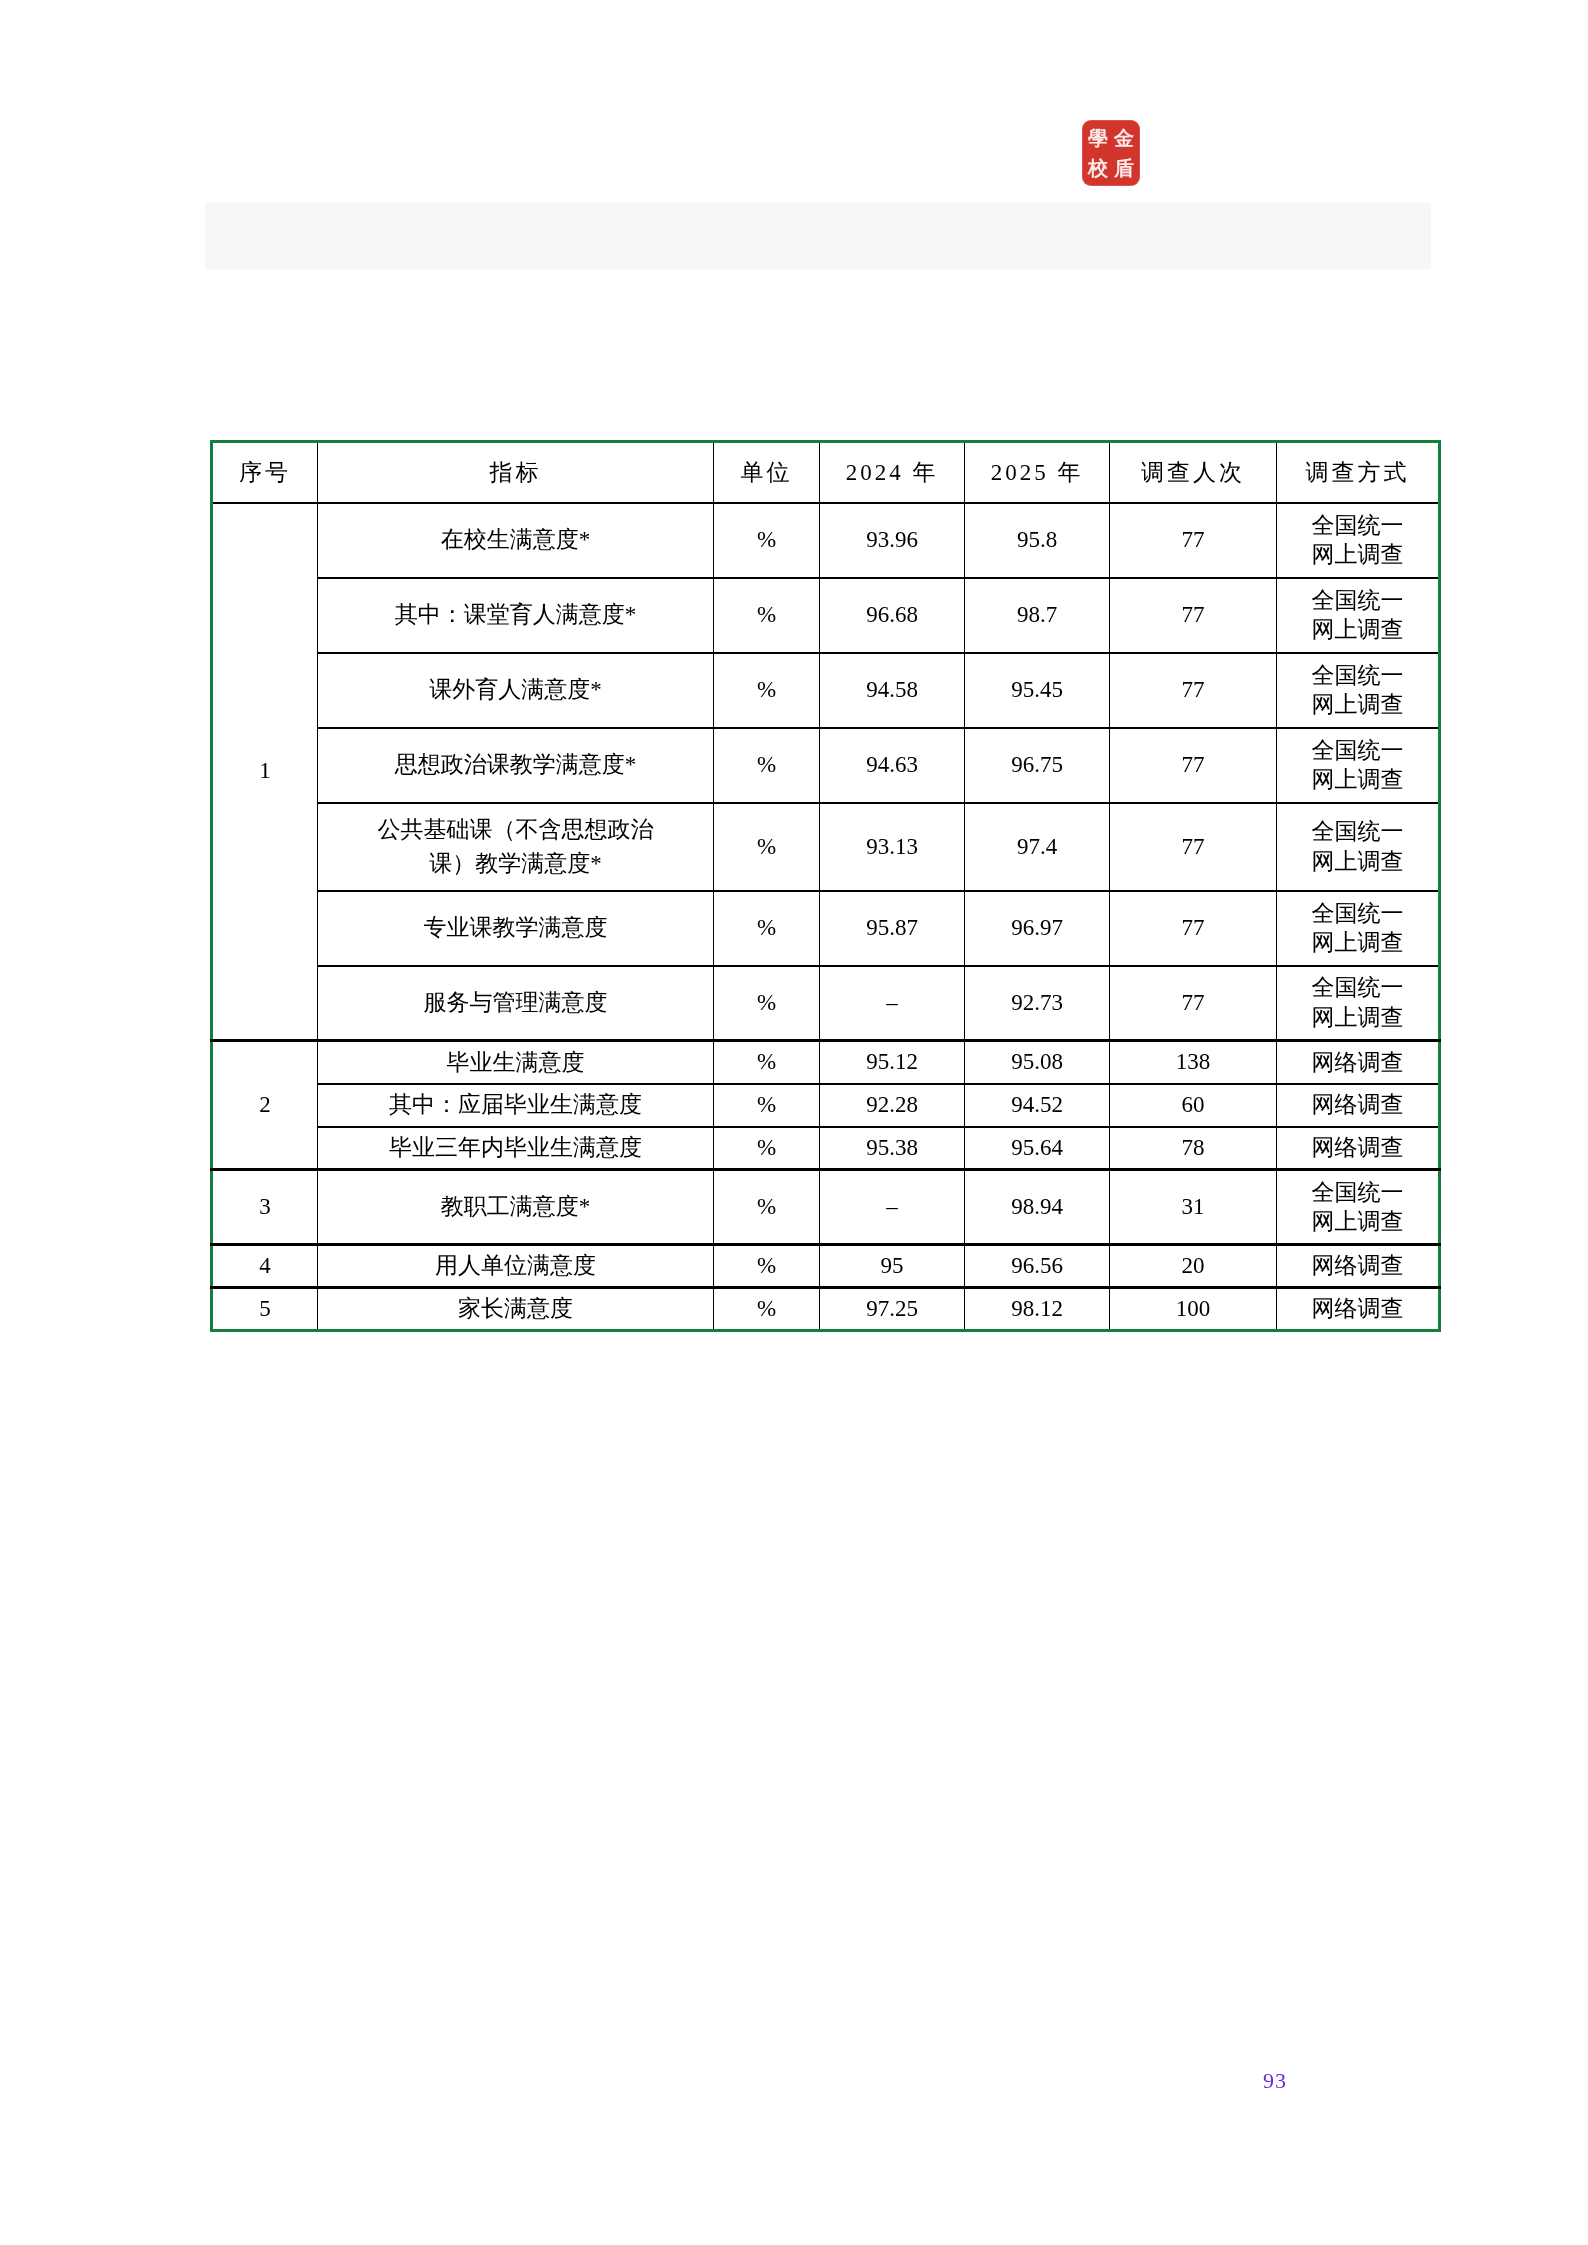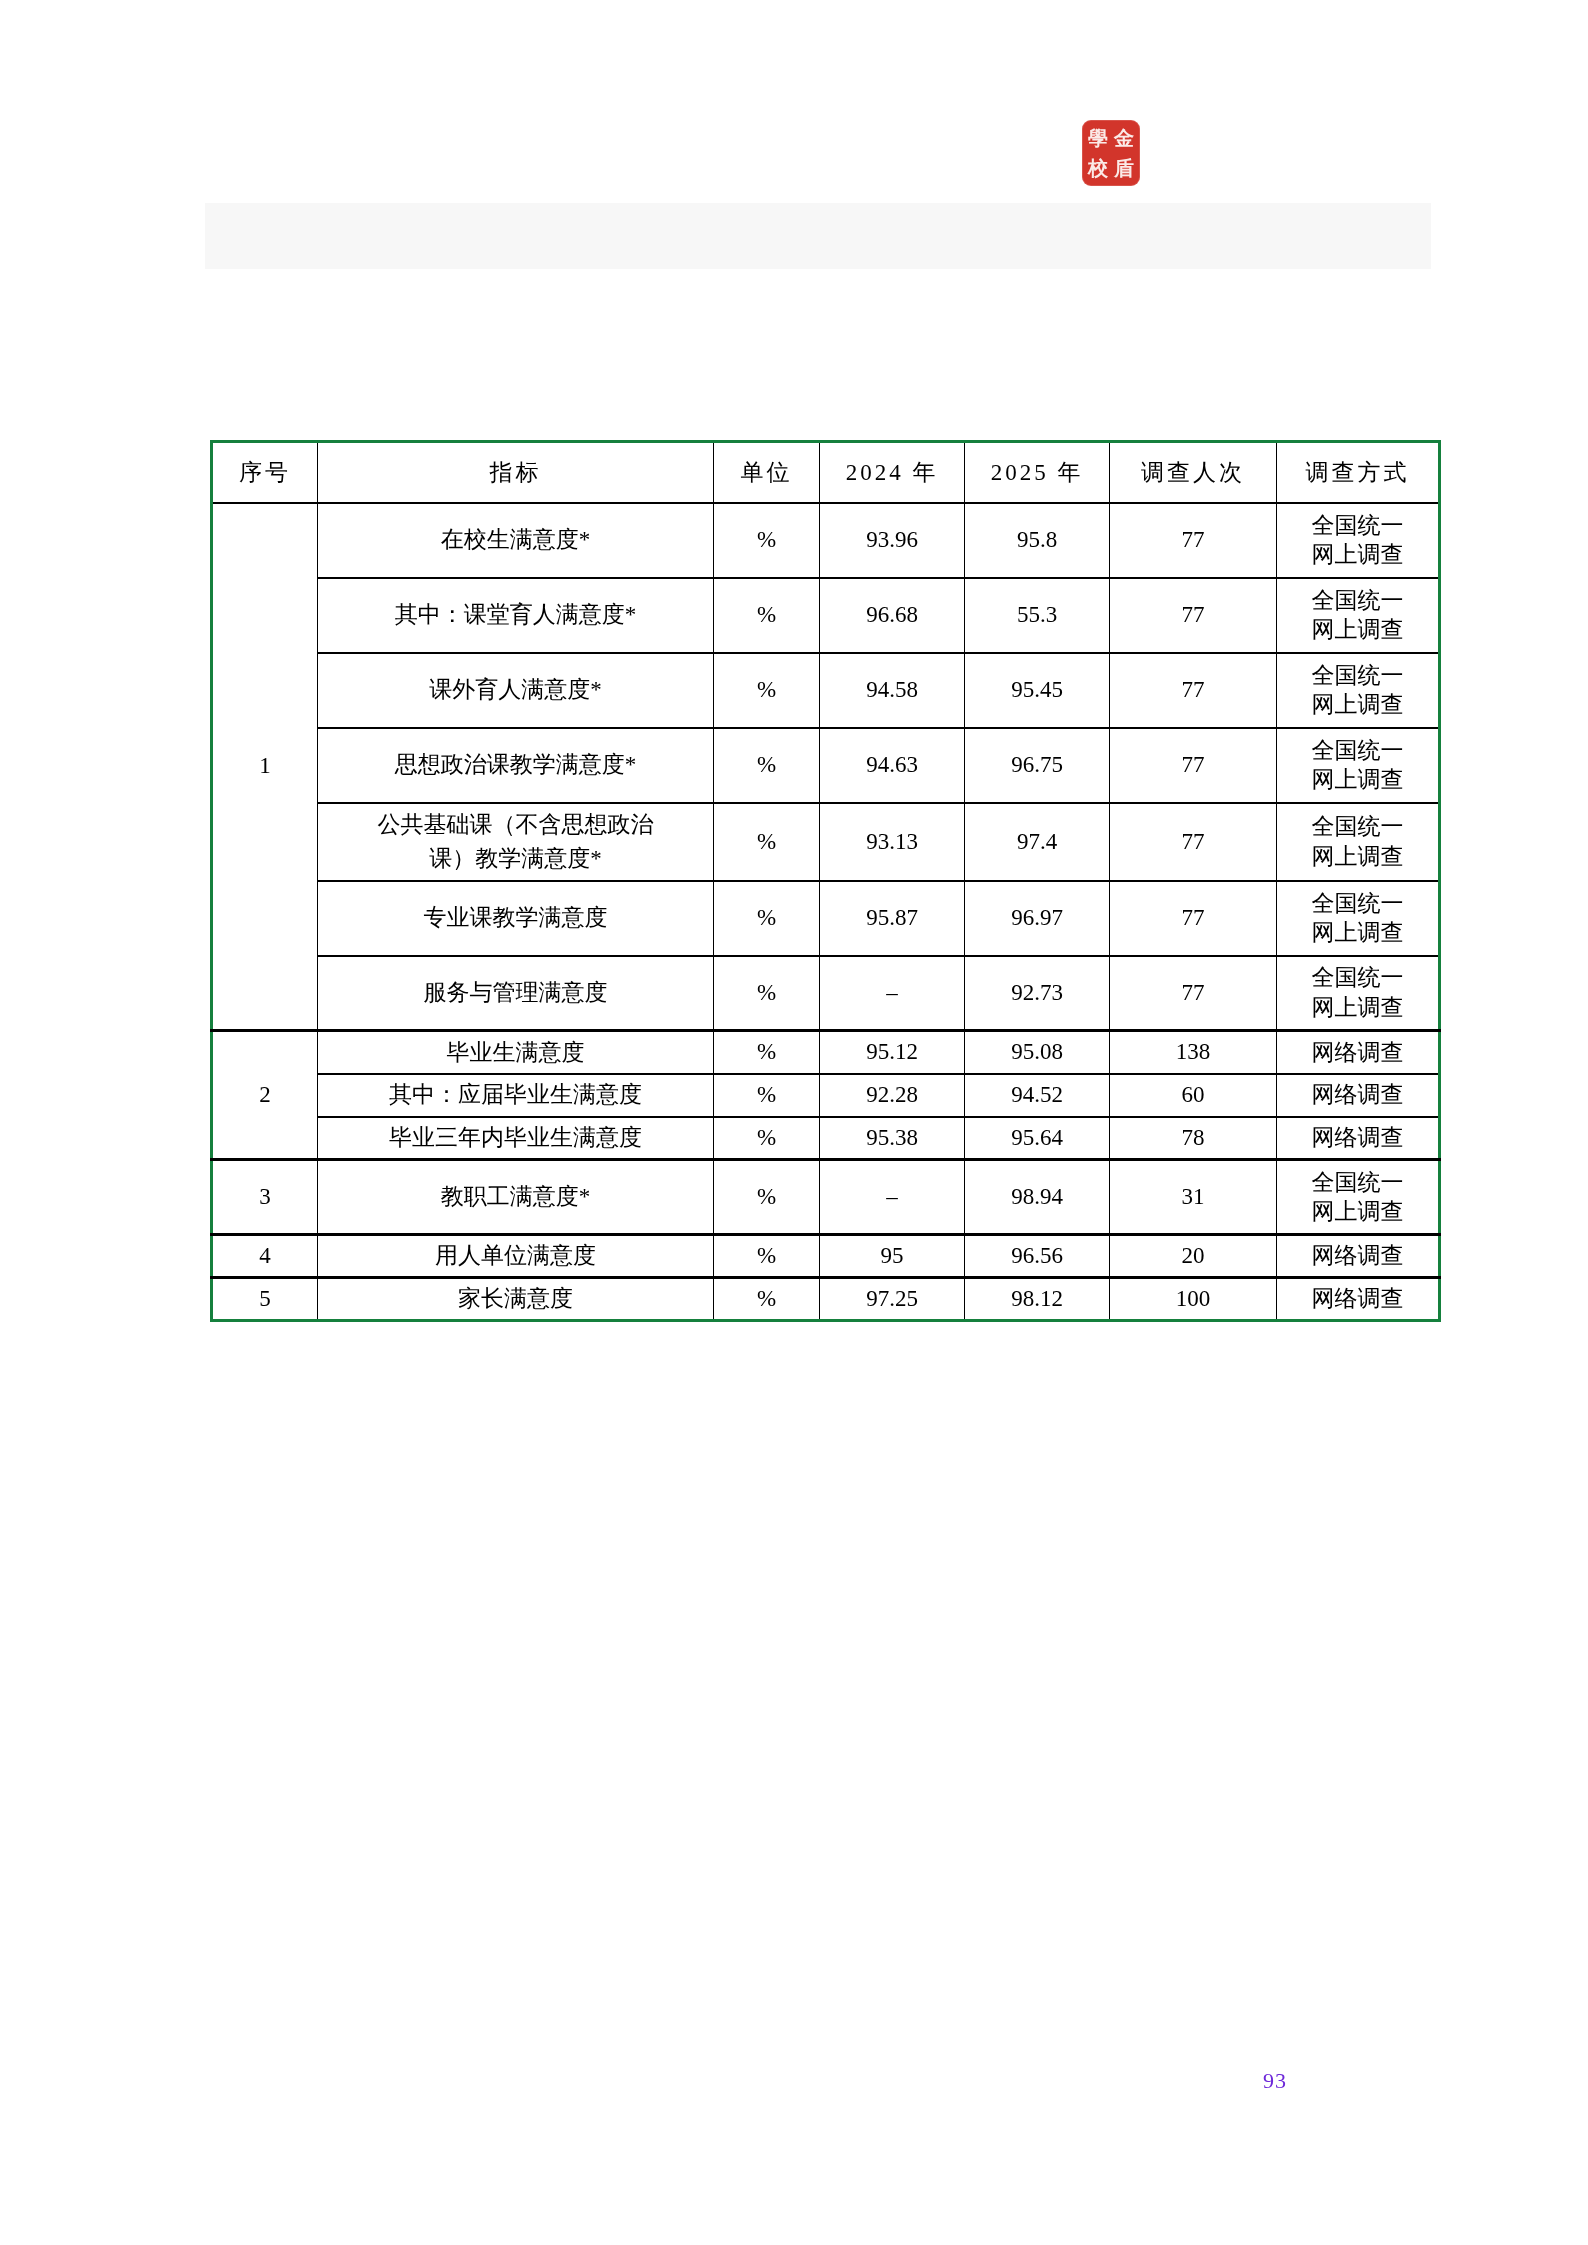--- a/index.html
+++ b/index.html
@@ -85,21 +85,21 @@
     border-top-width:2.5px;
     border-bottom-width:2.5px;
     text-align:center;
     vertical-align:middle;
     padding:2px 4px;
     font-weight:normal;
   }
   thead tr { height:61px; }
   thead th { letter-spacing:3px; }
   tr.h-tall  { height:75px; }
-  tr.h-xtall { height:78px; }
+  tr.h-xtall { height:88px; }
   tr.h-short { height:43px; }
   tr.group-start td { border-top-width:3px; }
   td.cell-indicator {
     text-align:left;
     padding-left:15px; padding-right:8px;
     white-space:pre-line;
     line-height:1.45;
   }
   td.cell-method {
     white-space:pre-line;
@@ -161,21 +161,21 @@
             <td class="cell-2024">93.96</td>
             <td class="cell-2025">95.8</td>
             <td class="cell-count">77</td>
             <td class="cell-method">全国统一
 网上调查</td>
           </tr>
           <tr class="h-tall">
             <td class="cell-indicator">其中：课堂育人满意度*</td>
             <td class="cell-unit">%</td>
             <td class="cell-2024">96.68</td>
-            <td class="cell-2025">55.3</td>
+            <td class="cell-2025">98.7</td>
             <td class="cell-count">77</td>
             <td class="cell-method">全国统一
 网上调查</td>
           </tr>
           <tr class="h-tall">
             <td class="cell-indicator">课外育人满意度*</td>
             <td class="cell-unit">%</td>
             <td class="cell-2024">94.58</td>
             <td class="cell-2025">95.45</td>
             <td class="cell-count">77</td>

